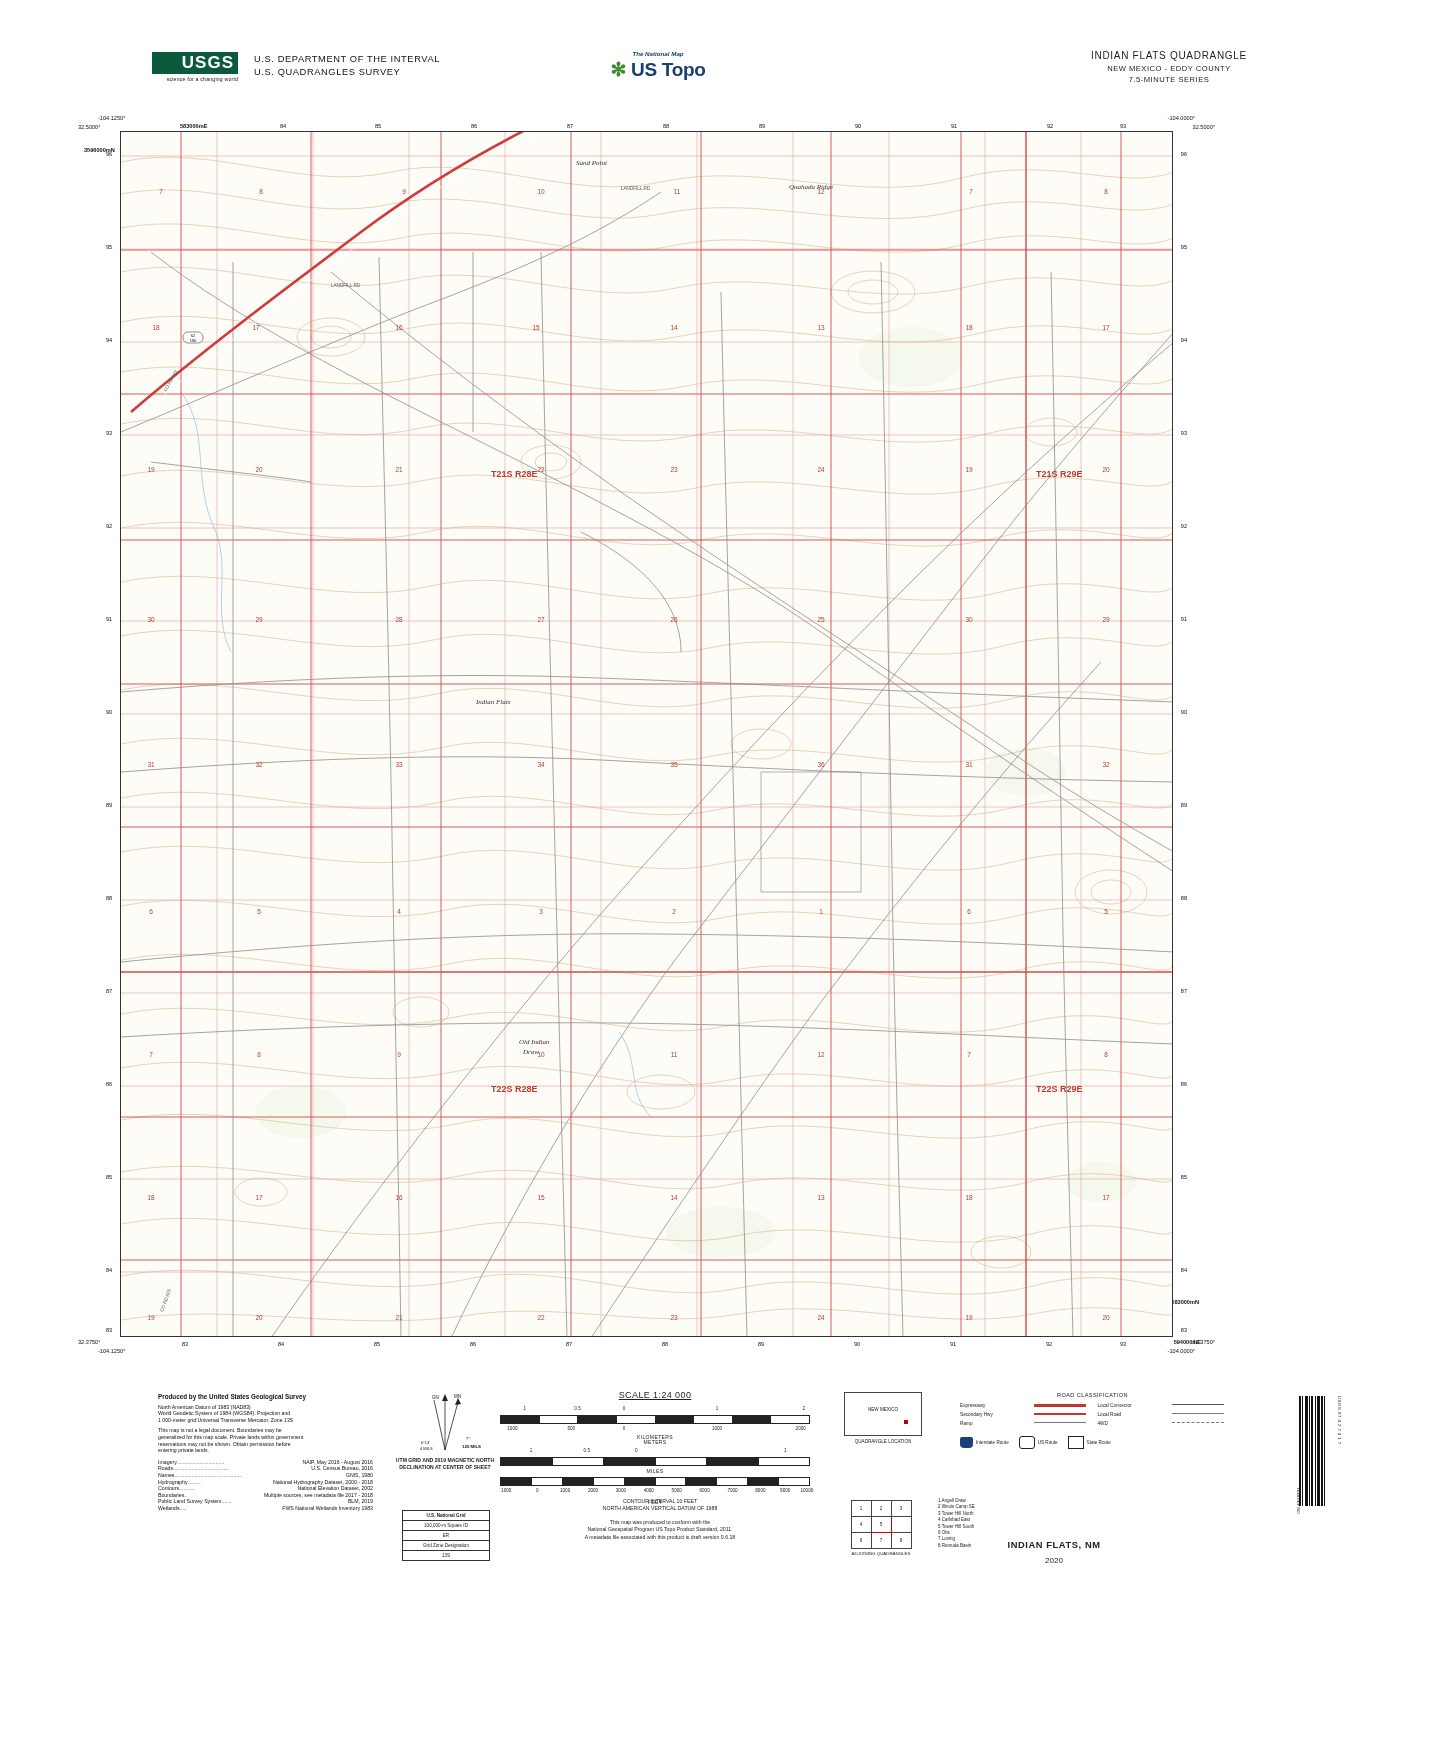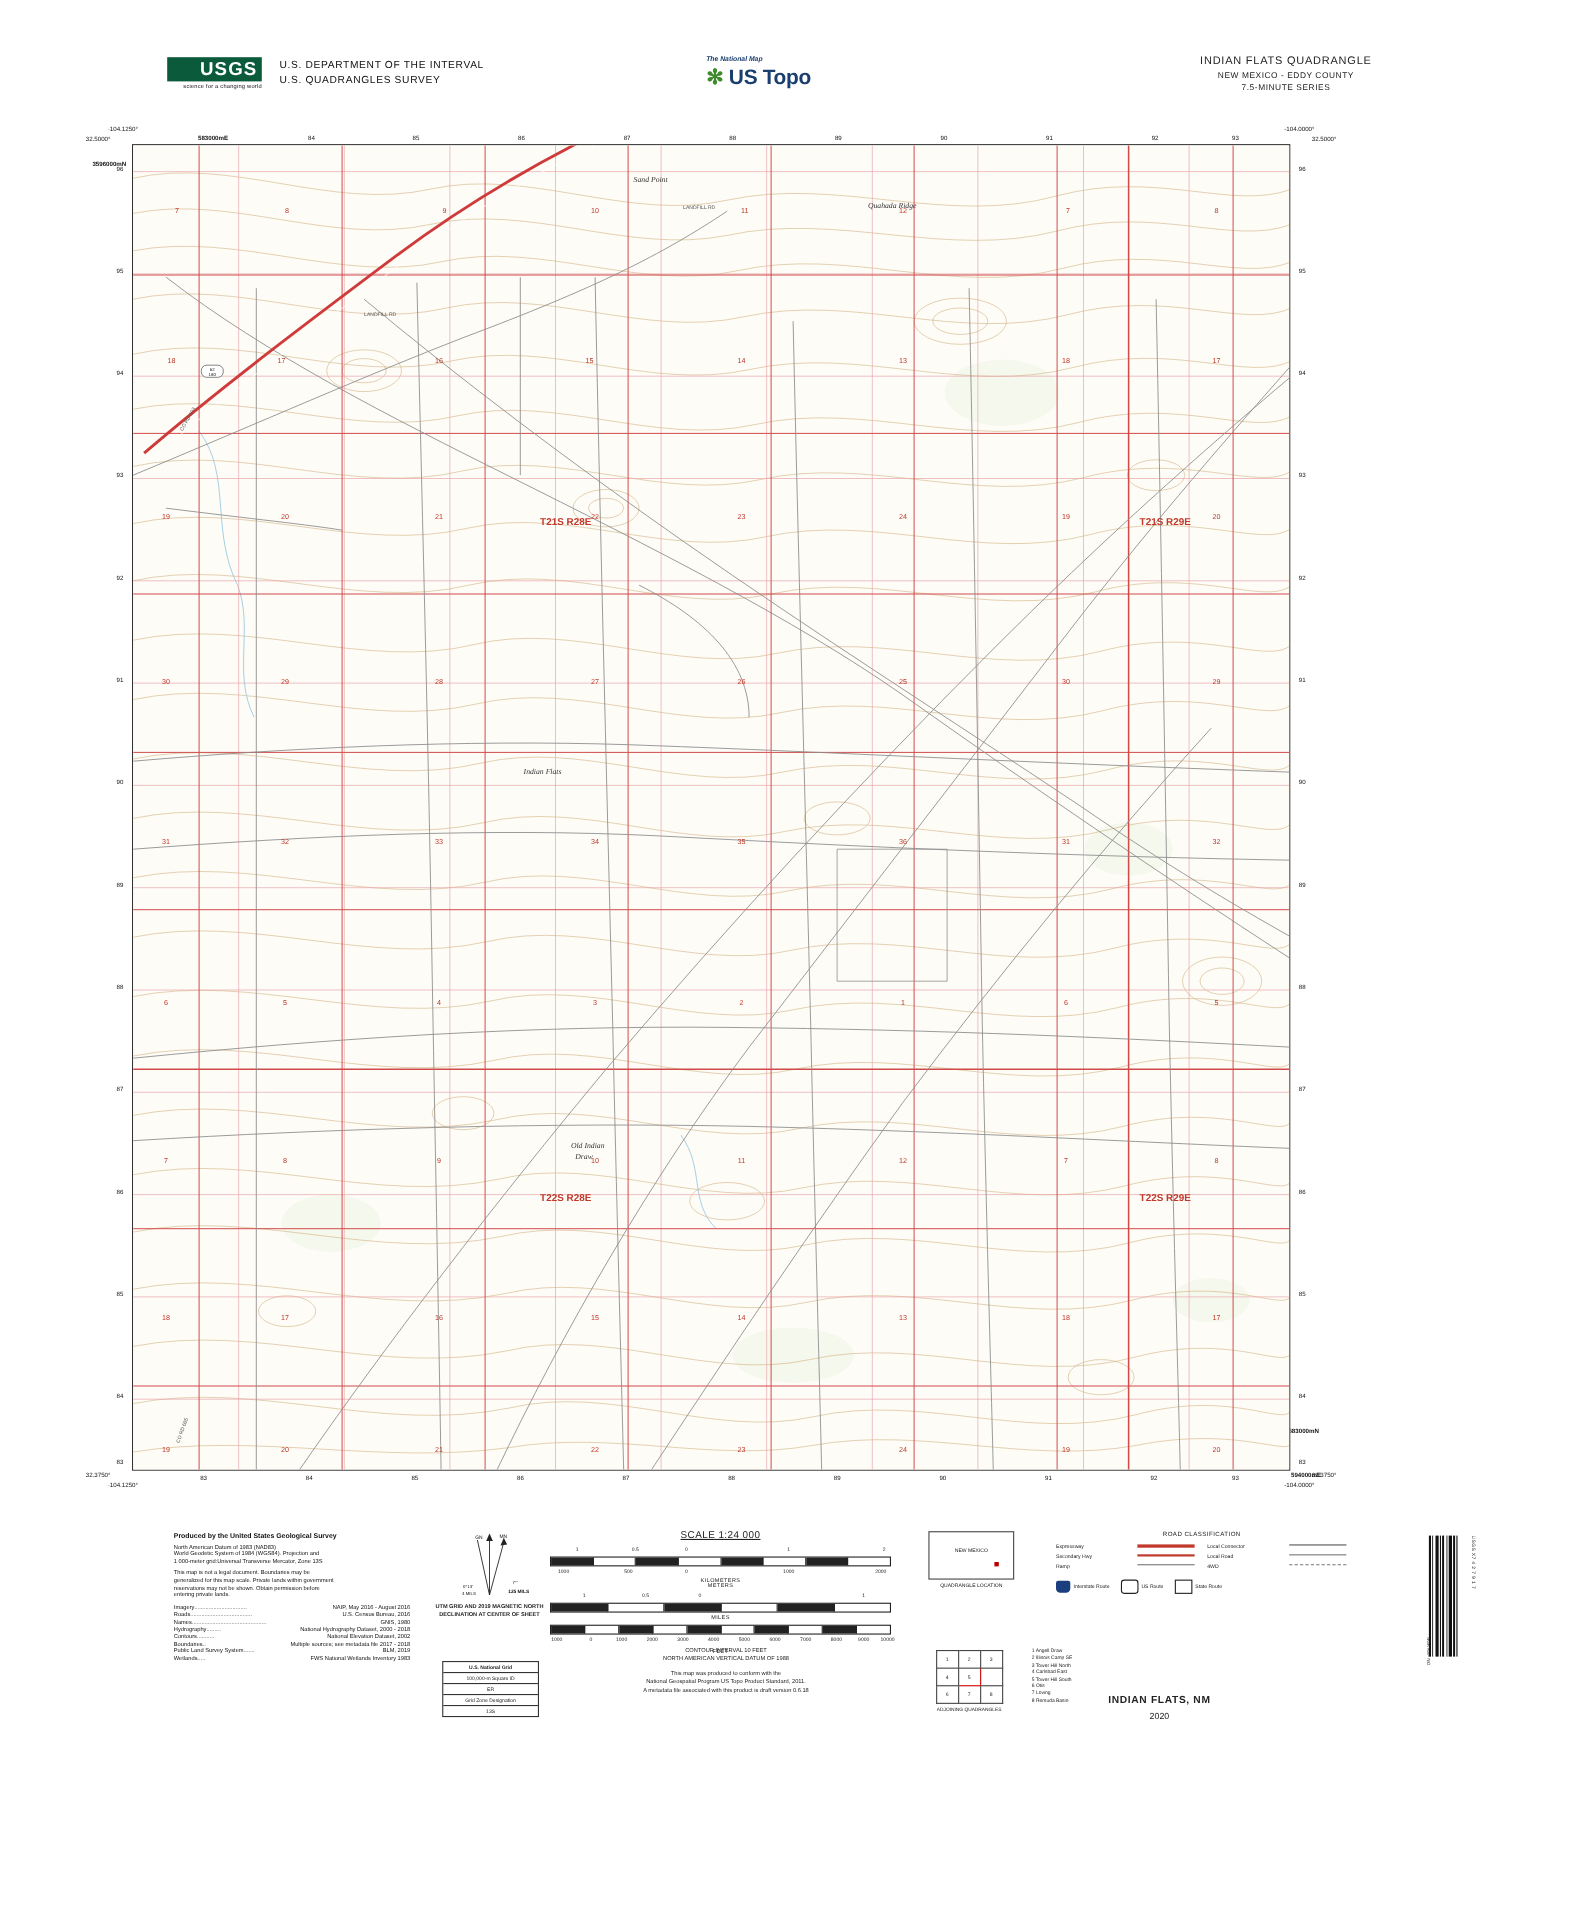--- a/index.html
+++ b/index.html
@@ -6,21 +6,21 @@
   body{width:1445px;height:1746px;font-family:"Liberation Sans",sans-serif;color:#222;position:relative;overflow:hidden;}
   .page{position:absolute;left:0;top:0;width:1445px;height:1746px;}
 
   
   .header{position:absolute;left:0;top:40px;width:1445px;height:60px;}
   .usgs-logo{position:absolute;left:152px;top:12px;width:90px;height:34px;}
   .usgs-logo .box{width:86px;height:22px;background:#0b5a3c;color:#fff;font-weight:bold;font-size:17px;letter-spacing:1px;
      display:flex;align-items:center;justify-content:flex-end;padding-right:4px;box-sizing:border-box;font-family:"Liberation Sans",sans-serif;}
   .usgs-logo .tag{font-size:5.2px;color:#111;margin-top:2px;letter-spacing:.2px;text-align:right;width:86px;}
   .dept{position:absolute;left:254px;top:13px;font-size:9.3px;letter-spacing:.6px;line-height:13px;color:#111;}
-  .tnm{position:absolute;left:642px;top:10px;width:120px;}
+  .tnm{position:absolute;left:598px;top:10px;width:120px;text-align:center;}
   .tnm .t1{font-size:6.2px;font-style:italic;color:#1a3e6e;font-weight:bold;}
   .tnm .t2{font-size:19px;font-weight:bold;color:#1a3e6e;letter-spacing:-.3px;margin-top:1px;}
   .tnm .t2 .leaf{color:#3e8b2e;}
   .quad{position:absolute;right:146px;top:10px;text-align:center;width:260px;}
   .quad .q1{font-size:10px;font-weight:normal;letter-spacing:.7px;}
   .quad .q2{font-size:7.6px;letter-spacing:.5px;margin-top:3px;}
   .quad .q3{font-size:7.6px;letter-spacing:.5px;margin-top:2px;}
 
   
   .mapwrap{position:absolute;left:120px;top:131px;width:1053px;height:1206px;}

